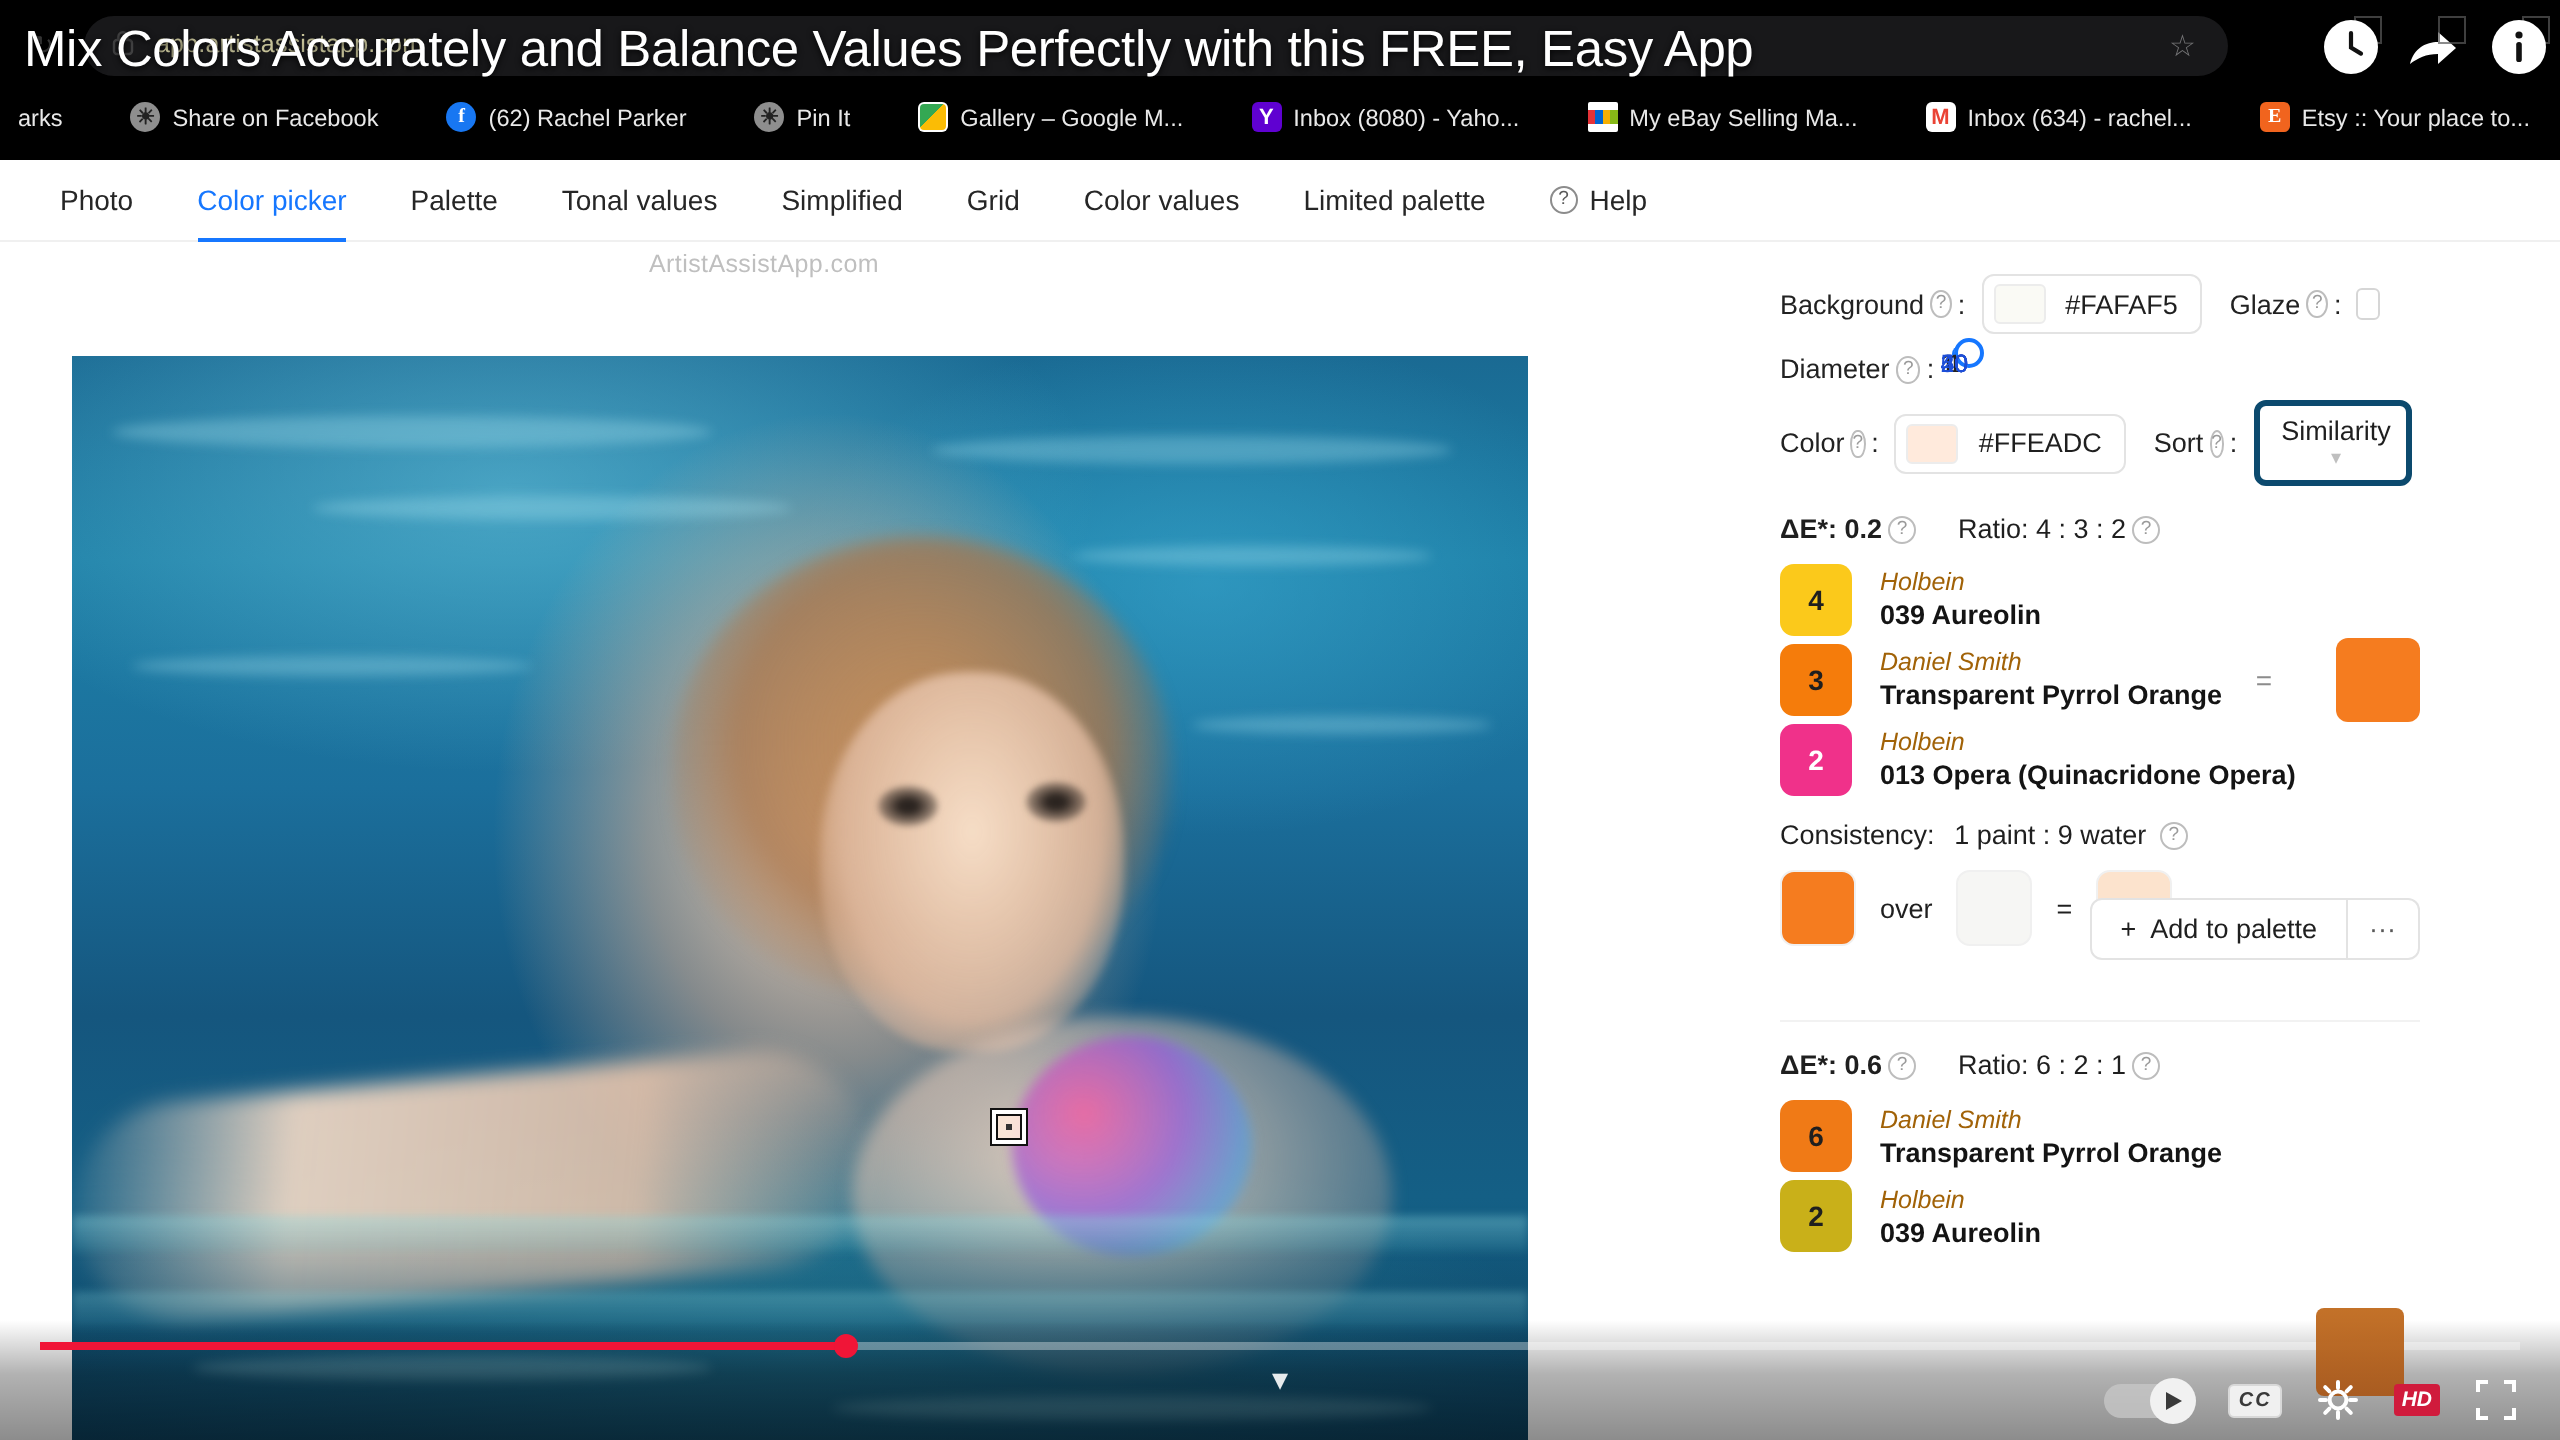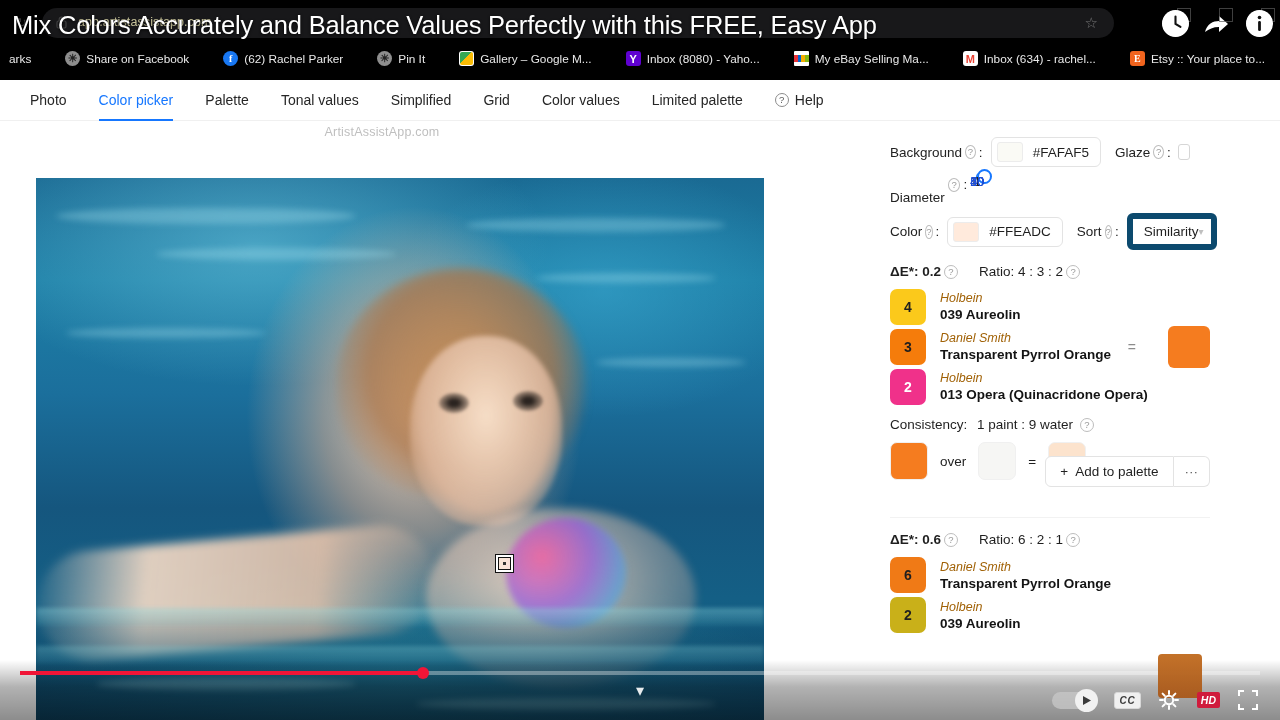--- a/index.html
+++ b/index.html
@@ -226,22 +226,22 @@
   .track .handle {
     position: absolute; left: 16%; top: -6px; width: 15px; height: 15px;
     border-radius: 50%; background: #fff; border: 2px solid #1677ff;
   }
   .track .mk { position:absolute; top:0px; width:3px; height:3px; border-radius:50%; background:#d3d3d3; }
   .ticks { position: relative; height: 18px; margin-top: 4px; }
   .ticks span { position: absolute; font-size: 12.5px; color: #1d4ed8; transform: translateX(-50%); }
   .ticks span.on { color: #222; }
   .select {
     display: inline-flex; align-items: center; justify-content: space-between;
-    width: 110px; border: 6px solid #0c4a6e; border-radius: 6px;
-    padding: 5px 8px 5px 11px; margin-left: 8px; font-size: 13.5px; color: #1f1f1f;
+    width: 110px; border: 3px solid #0c4a6e; border-radius: 6px;
+    padding: 5px 8px 5px 11px; margin-left: 8px; font-size: 13.5px; color: #1f1f1f; flex-direction: column;
   }
   .chev { color: #bfbfbf; font-size: 10px; }
 
   
   .cards { position: relative; margin-top: 14px; padding: 0 70px 0 90px; }
   .card { position: relative; padding-bottom: 16px; }
   .card + .card { border-top: 1px solid #f2f2f2; padding-top: 14px; margin-top: 14px; }
   .card-head { display: flex; align-items: center; gap: 0px; margin-bottom: 10px; font-size: 13.5px; color: #1f1f1f; }
   .de { font-weight: 700; }
   .ratio { margin-left: 18px; }
@@ -479,21 +479,21 @@
         <span class="sw" style="background:#FAFAF5"></span>
         <span>#FAFAF5</span>
       </span>
       <span class="lbl" style="margin-left:14px;">Glaze</span>
       <span class="qm">?</span>
         <span class="lbl">:</span>
       <span class="checkbox"></span>
     </div>
 
     <div class="ctrl-row" style="align-items:flex-start;">
-      <span class="lbl" style="margin-top:15px;">Diameter</span>
+      <span class="lbl" style="margin-top:2px;">Diameter</span>
       <span class="qm" style="margin-top:3px;">?</span>
         <span class="lbl" style="margin-top:2px;">:</span>
       <span class="slider-wrap">
         <span class="track">
           <span class="fill"></span>
           <span class="dotstart"></span>
           <span class="mk" style="left:38%"></span><span class="mk" style="left:58%"></span>
           <span class="mk" style="left:78%"></span><span class="mk" style="left:98%"></span>
           <span class="handle"></span>
         </span>

